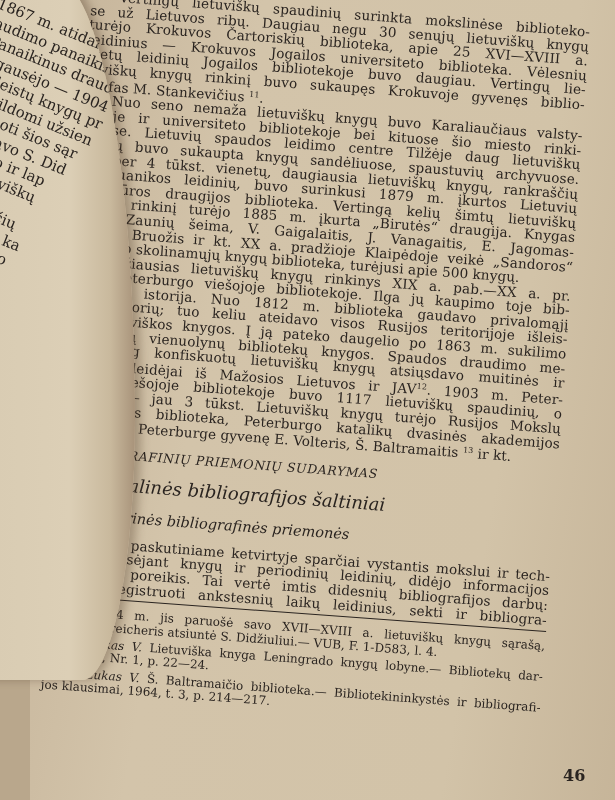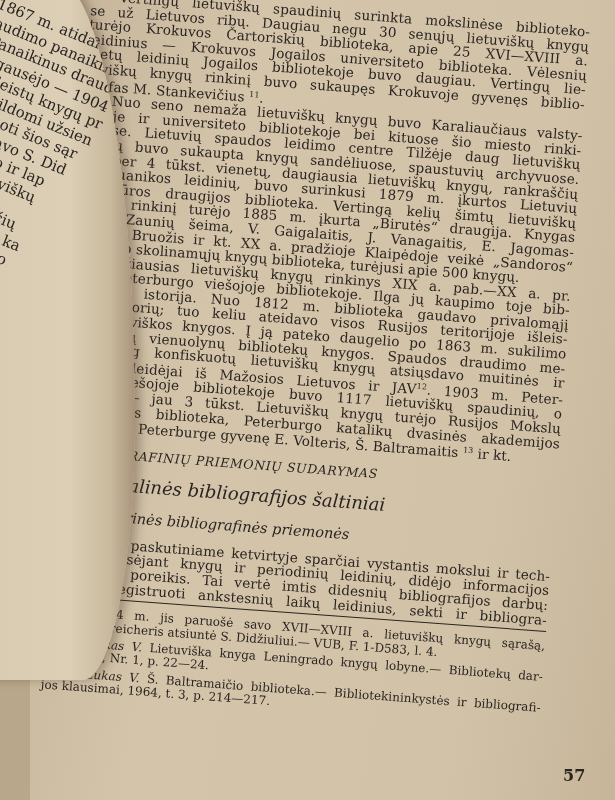--- a/index.html
+++ b/index.html
@@ -121,21 +121,21 @@
 
     <div>
       <div class="fn" style="padding-left:26px"><sup>11</sup> <span>1884 m. jis paruošė savo XVII—XVIII a. lietuviškų knygų sąrašą,</span></div>
       <div class="fn short">kurį K. Estreicheris atsiuntė S. Didžiuliui.— VUB, F. 1-D583, l. 4.</div>
       <div class="fn" style="padding-left:26px"><sup>12</sup> <span class="i">Žukas V.</span><span> Lietuviška knyga Leningrado knygų lobyne.— Bibliotekų dar-</span></div>
       <div class="fn short">bas, 1964, Nr. 1, p. 22—24.</div>
       <div class="fn" style="padding-left:26px"><sup>13</sup> <span class="i">Žukas V.</span><span> Š. Baltramaičio biblioteka.— Bibliotekininkystės ir bibliografi-</span></div>
       <div class="fn short">jos klausimai, 1964, t. 3, p. 214—217.</div>
     </div>
   </div>
-  <div class="page-number">57</div>
+  <div class="page-number">46</div>
 </div>
 
 <div class="left-page">
   <div class="left-content">
     <div class="left-line">s 1867 m. atidary</div>
     <div class="left-line">draudimo panaikini</div>
     <div class="left-line">g. Panaikinus draudi</div>
     <div class="left-line">kiai gausėjo — 1904</div>
     <div class="left-line">oje išleistų knygų pr</div>
     <div class="left-line">vo papildomi užsien</div>

